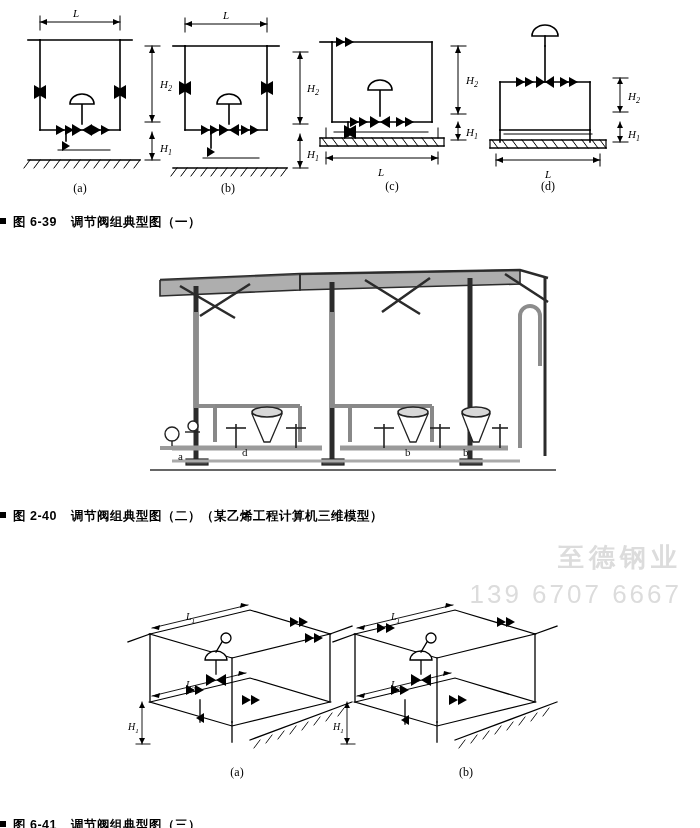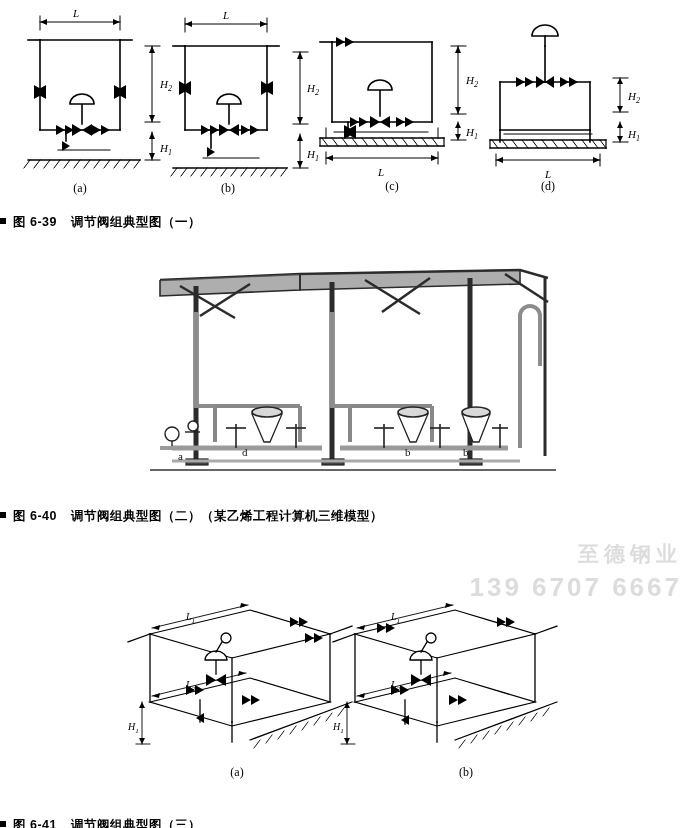--- a/index.html
+++ b/index.html
@@ -53,29 +53,29 @@
     position: absolute;
     right: 18px;
     top: 540px;
     text-align: right;
     color: #d8d8d8;
     font-family: "Liberation Sans", sans-serif;
     pointer-events: none;
     user-select: none;
   }
   .wm-line1 {
-    font-size: 21px;
+    font-size: 26px;
     letter-spacing: 5px;
     font-weight: bold;
     color: #dcdcdc;
   }
   .wm-line2 {
     font-size: 26px;
     letter-spacing: 3px;
-    font-weight: bold;
+    font-weight: normal;
     color: #dcdcdc;
     margin-top: 4px;
   }
 </style>
 </head>
 <body>
 
 <div class="page">
 
   <div class="fig" style="top:0;">
@@ -443,21 +443,21 @@
 
       <g font-family="Liberation Serif, serif" font-size="11" fill="#111">
         <text x="178" y="204">a</text>
         <text x="242" y="200">d</text>
         <text x="405" y="200">b</text>
         <text x="463" y="200">b</text>
       </g>
     </svg>
 
     <div class="caption" style="margin-top:2px;">
-      <span class="sq"></span><span class="num">图 6-40</span><span>调节阀组典型图（二）（某乙烯工程计算机三维模型）</span>
+      <span class="sq"></span><span class="num">图 2-40</span><span>调节阀组典型图（二）（某乙烯工程计算机三维模型）</span>
     </div>
   </div>
 
   <div class="fig" style="top:572px;">
     <svg class="fig-svg" width="700" height="235" viewBox="0 0 700 235">
       <g stroke="#000" fill="none" stroke-width="1.3" stroke-linecap="square">
 
         <g>
 
           <path d="M150 62 L250 38 L330 62 L232 86 Z" stroke-width="1.2"></path>

